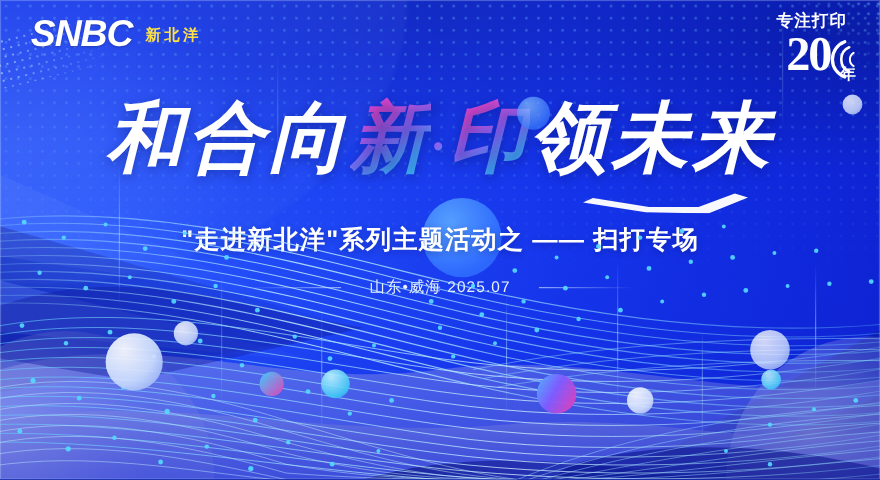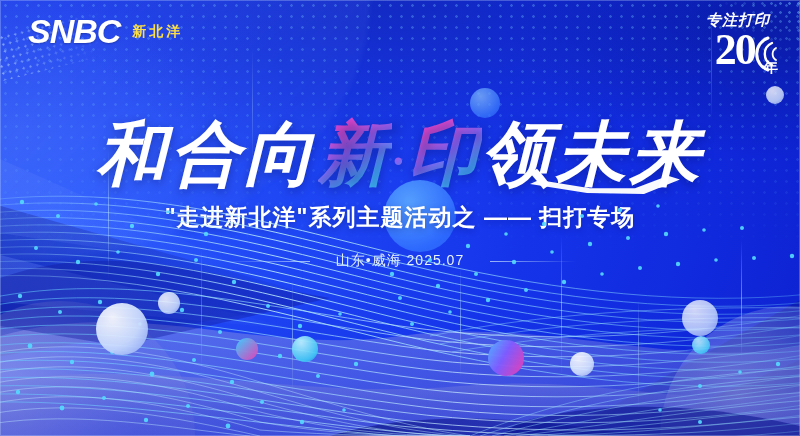--- a/index.html
+++ b/index.html
@@ -64,41 +64,40 @@
   
   #logo{position:absolute;left:28px;top:14px;display:flex;align-items:center;gap:12px;}
   #logo .mark{
     font-size:34px;font-weight:700;font-style:italic;letter-spacing:-1px;color:#fff;line-height:1;
     font-family:"Liberation Sans","DejaVu Sans",sans-serif;
     text-shadow:0 1px 2px rgba(0,0,20,.25);
   }
   #logo .cn{font-size:14px;font-weight:700;color:#fde047;letter-spacing:3px;line-height:1;}
 
   #badge30{position:absolute;right:14px;top:12px;width:96px;text-align:center;color:#fff;}
-  #badge30 .b-top{font-size:15px;font-weight:700;letter-spacing:1px;line-height:1;font-style:italic;}
+  #badge30 .b-top{font-size:15px;font-weight:700;letter-spacing:1px;line-height:1;}
   #badge30 .b-main{position:relative;height:46px;margin-top:3px;}
   #badge30 .b-num{
     position:absolute;left:50%;top:-2px;transform:translateX(-58%);
     font-size:44px;font-weight:700;line-height:1;letter-spacing:-2px;
     font-family:"Liberation Serif","DejaVu Serif",serif;
   }
   #badge30 .b-year{
     position:absolute;right:8px;bottom:2px;font-size:14px;font-weight:700;line-height:1;
   }
   #badge30 svg{position:absolute;right:4px;top:2px;}
 
   
   #title-wrap{position:absolute;left:0;right:0;top:92px;text-align:center;}
   #main-title{
     display:inline-block;font-size:70px;line-height:1;letter-spacing:4px;
     font-family:"Liberation Serif","DejaVu Serif",serif;font-weight:700;font-style:italic;
     color:#ffffff;
     text-shadow:0 3px 10px rgba(0,10,80,.35);
     white-space:nowrap;
-    margin-top:28px;
   }
   #main-title .grad{
     background:linear-gradient(150deg,#c63cff 0%,#e04ad0 22%,#8f6bff 48%,#4aa8ff 72%,#3bd2ff 100%);
     -webkit-background-clip:text;background-clip:text;color:transparent;
     -webkit-text-fill-color:transparent;
   }
   #main-title .dot{font-size:46px;vertical-align:middle;}
   #title-sweep{
     position:absolute;right:120px;top:76px;width:150px;height:26px;
     background:#fff;

